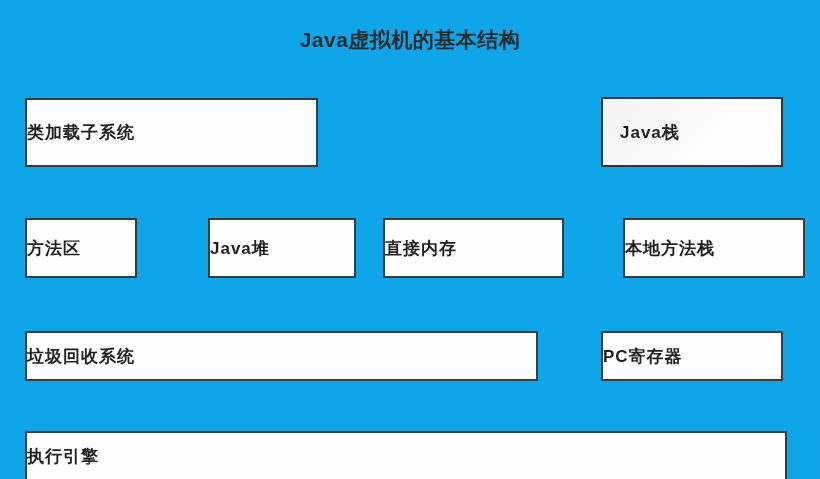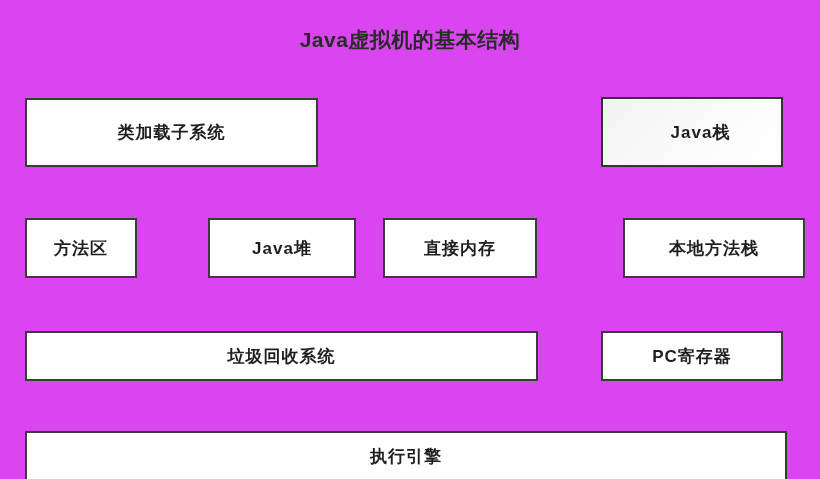--- a/index.html
+++ b/index.html
@@ -11,61 +11,61 @@
     height: 479px;
     background: #ffffff;
     font-family: "Liberation Sans", "DejaVu Sans", sans-serif;
     overflow: hidden;
     position: relative;
   }
   #canvas {
     position: relative;
     width: 820px;
     height: 479px;
-    background: #d946ef;
+    background: #0ea5e9;
   }
   .title {
     position: absolute;
     left: 0;
     top: 26px;
     width: 820px;
     text-align: center;
     font-size: 21px;
     font-weight: 700;
     color: #2a2a2a;
     letter-spacing: 0.5px;
     white-space: nowrap;
   }
   .node {
     position: absolute;
     box-sizing: border-box;
     background: #fefefe;
     border: 2px solid #3b3b3b;
     display: flex;
     align-items: center;
-    justify-content: center;
+    justify-content: flex-start;
     color: #1f1f1f;
     font-size: 17px;
     font-weight: 600;
     letter-spacing: 1px;
     white-space: nowrap;
   }
   .node.shaded {
     background: linear-gradient(135deg, #f2f2f2 0%, #fbfbfb 55%, #ffffff 100%);
     border-color: #343434;
   }
   .node .label {
     pointer-events: none;
   }
   
   #node-classloader   { left: 25px;  top: 98px;  width: 293px; height: 69px; }
   #node-javastack     { left: 601px; top: 97px;  width: 182px; height: 70px; padding-left: 17px; }
   #node-methodarea    { left: 25px;  top: 218px; width: 112px; height: 60px; }
   #node-javaheap      { left: 202px; top: 218px; width: 148px; height: 60px; margin-left: 6px; }
-  #node-directmemory  { left: 383px; top: 218px; width: 154px; height: 60px; }
+  #node-directmemory  { left: 383px; top: 218px; width: 181px; height: 60px; }
   #node-nativestack   { left: 623px; top: 218px; width: 182px; height: 60px; }
   #node-gcsystem      { left: 25px;  top: 331px; width: 513px; height: 50px; }
   #node-pcregister    { left: 601px; top: 331px; width: 182px; height: 50px; }
   #node-executionengine { left: 25px; top: 419px; width: 762px; height: 50px; margin-top: 12px; }
 </style>
 </head>
 <body>
 
 <div id="canvas">
 

